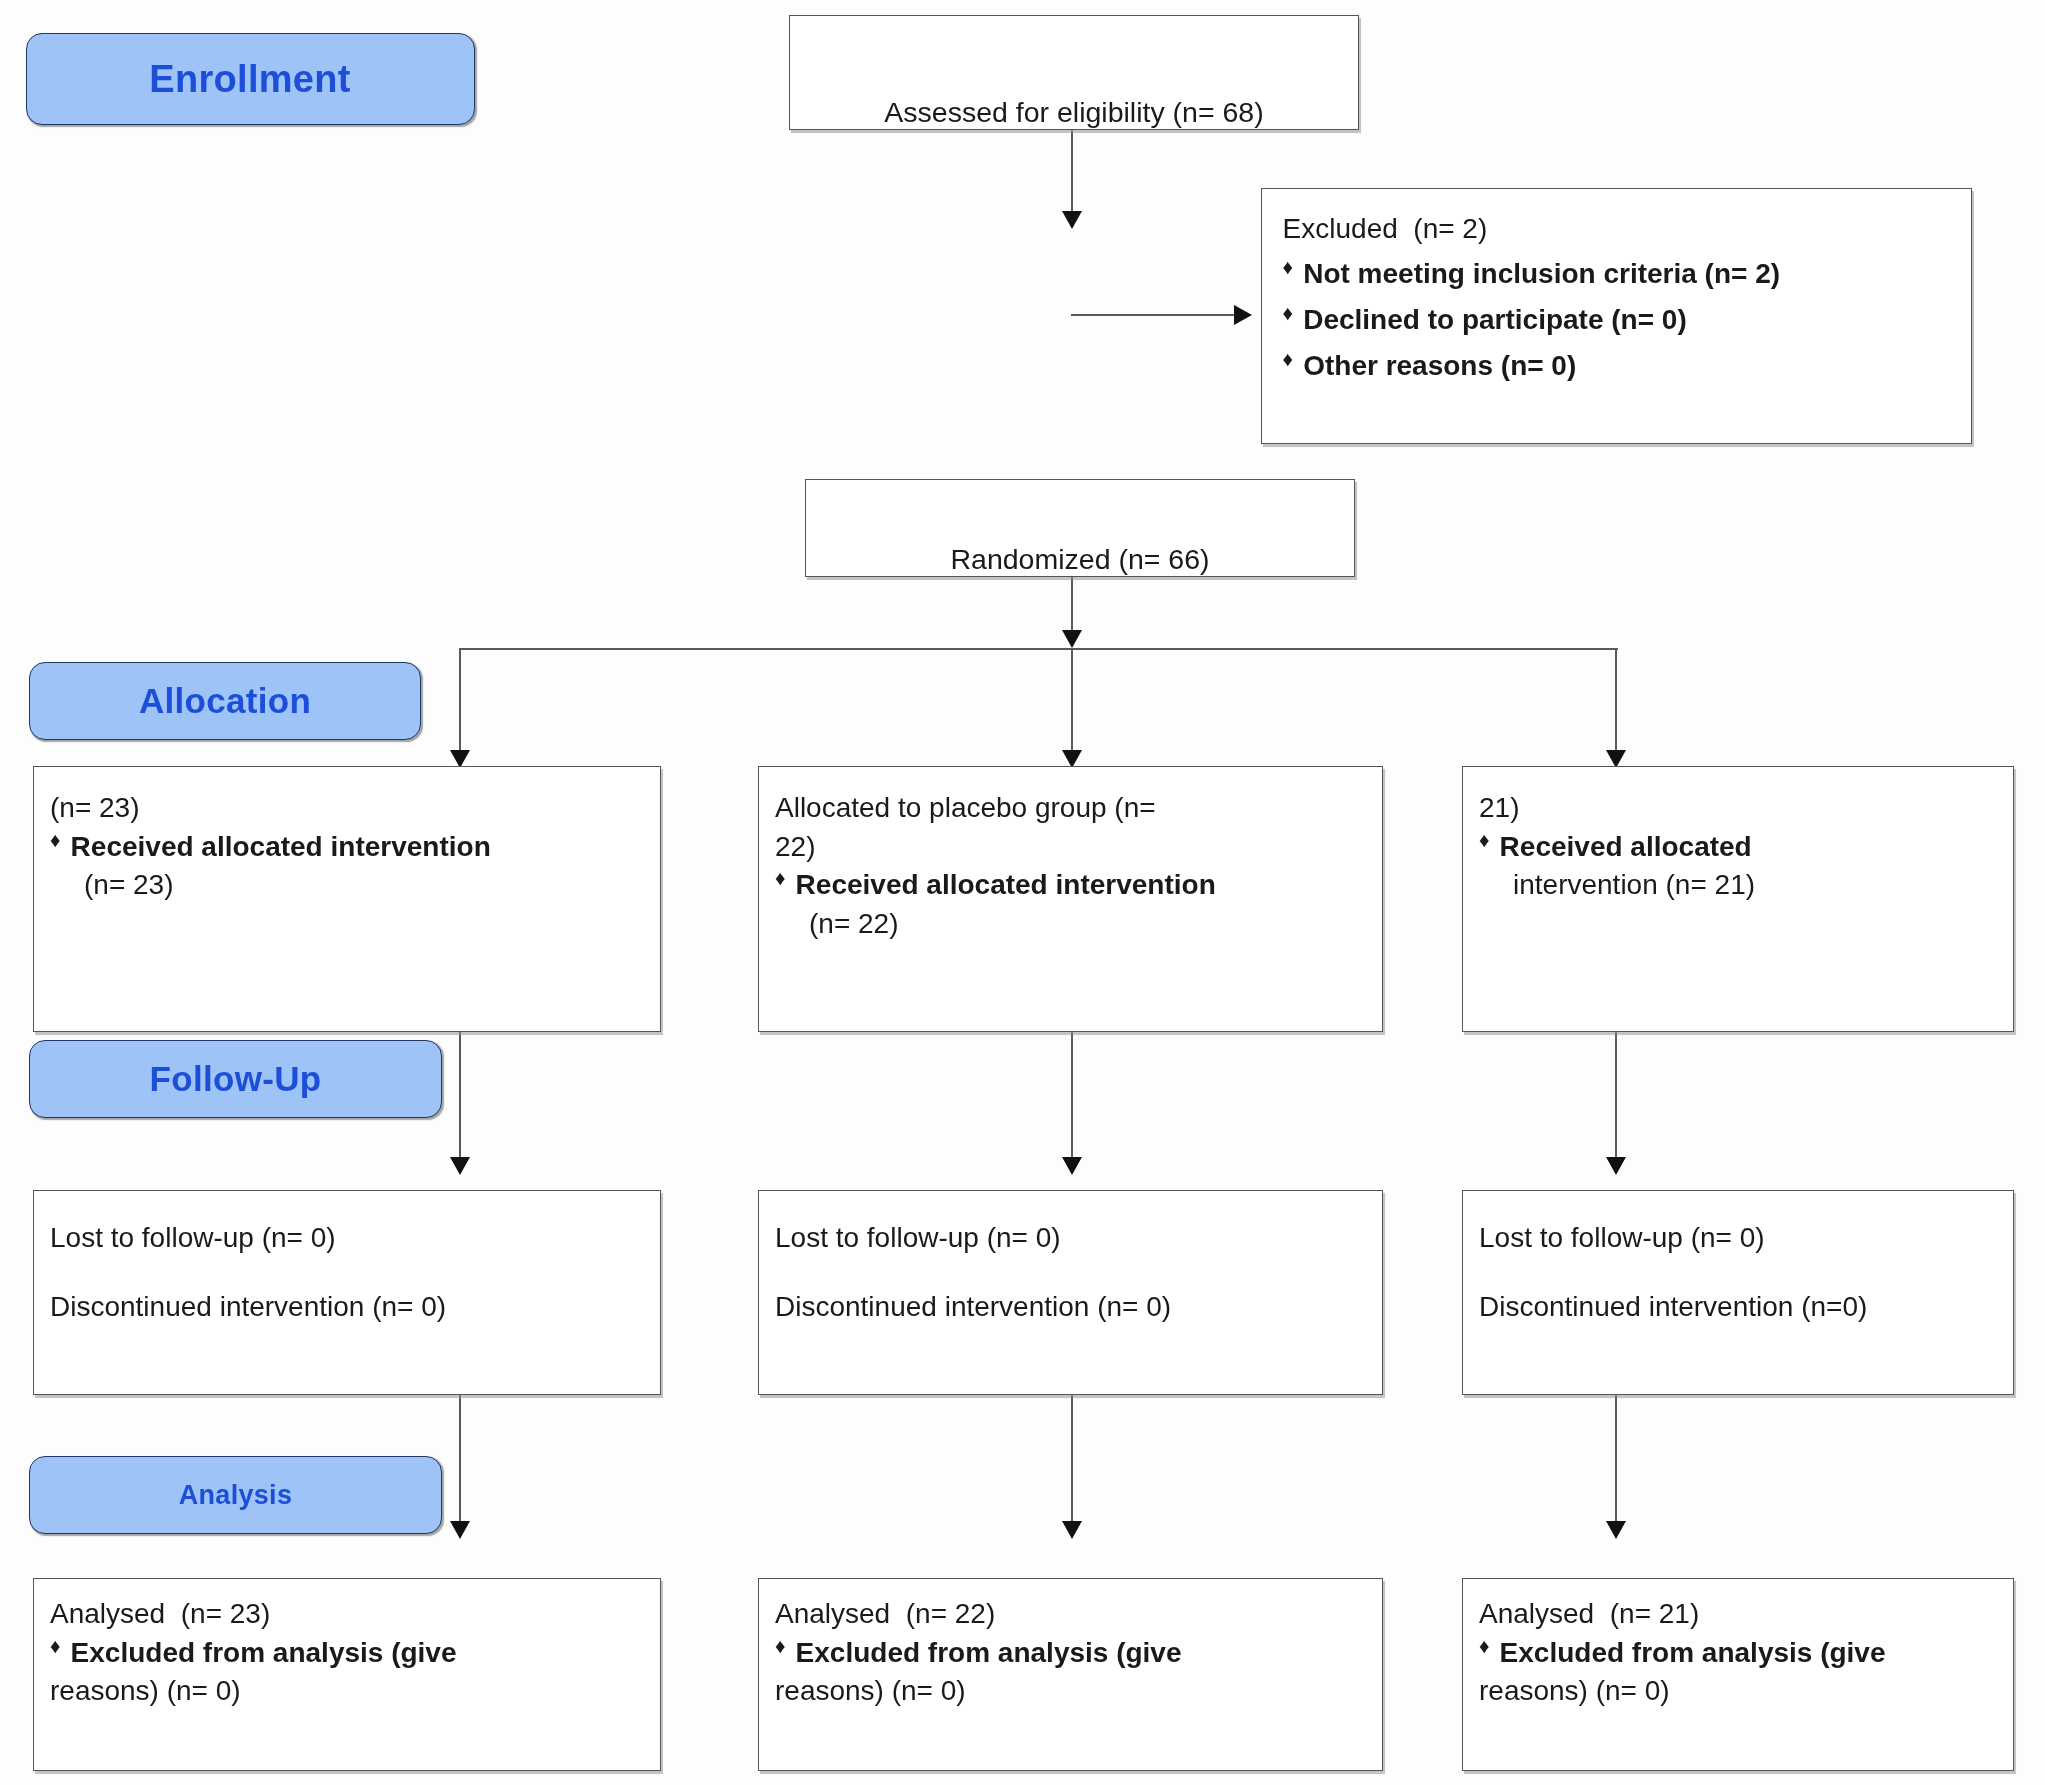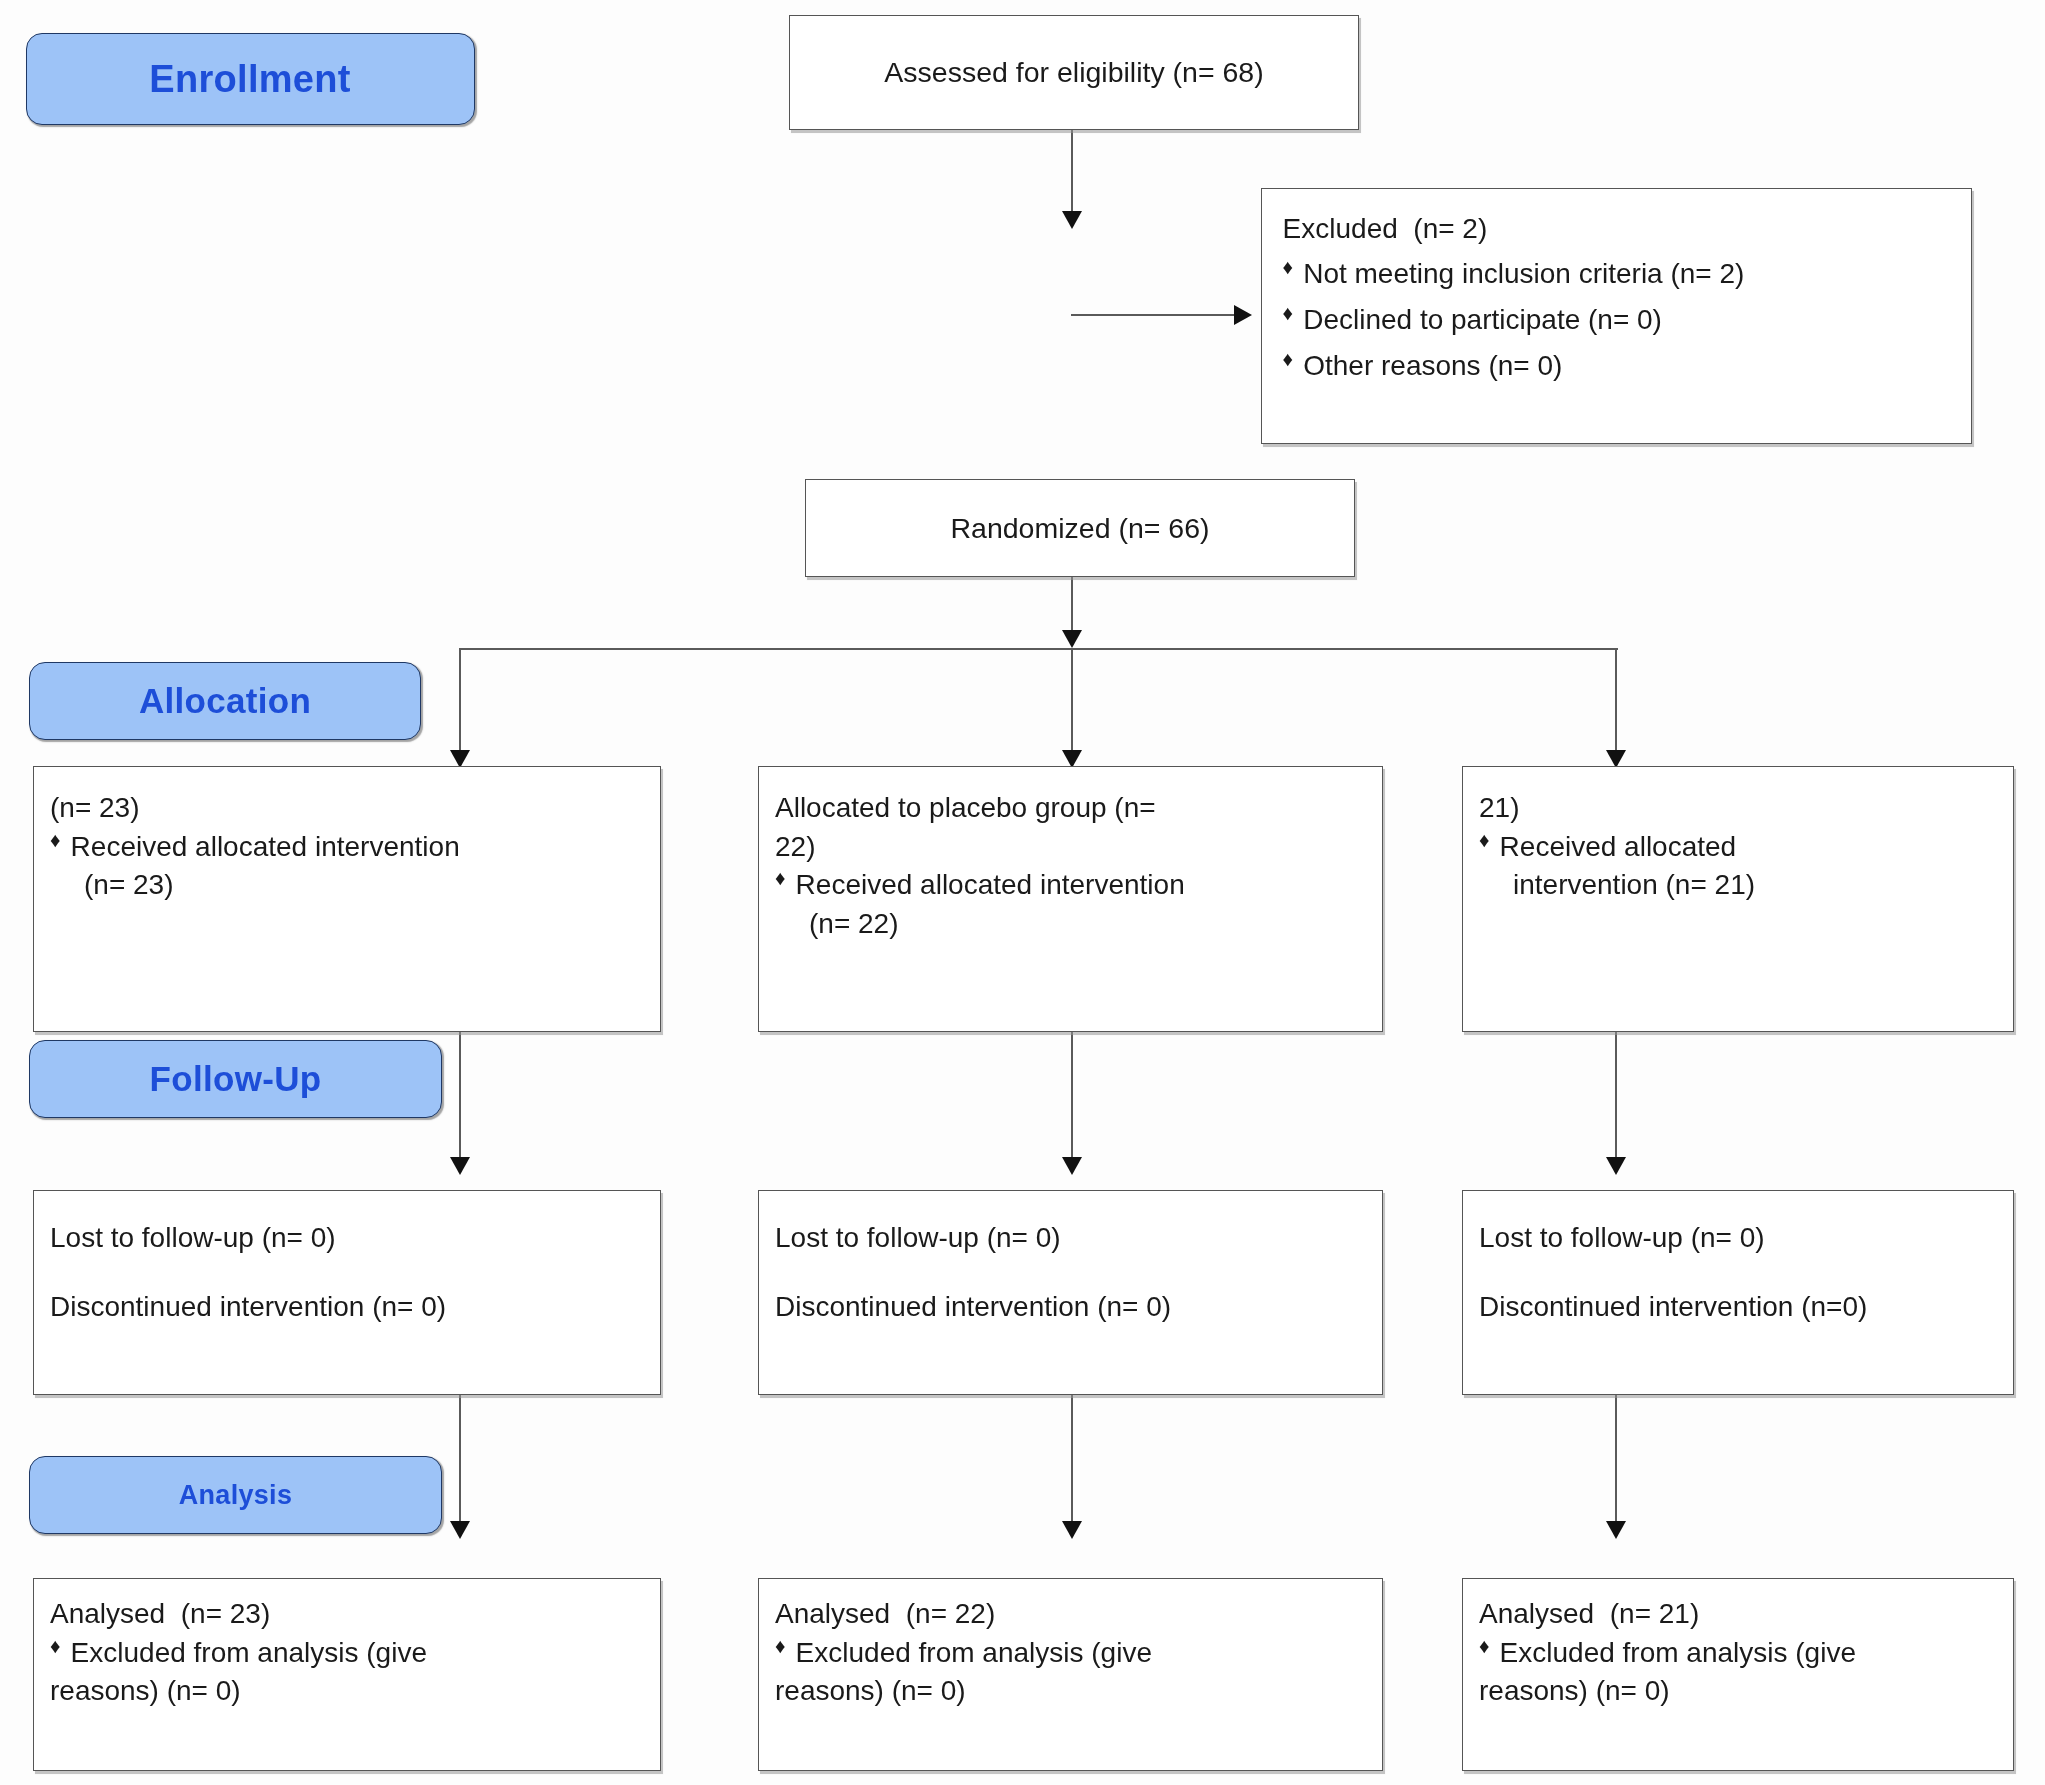--- a/index.html
+++ b/index.html
@@ -37,38 +37,38 @@
     background:#ffffff;
     border:1.8px solid #555555;
     box-sizing:border-box;
     box-shadow:2.4px 3px 0.6px rgba(150,150,150,0.55);
     color:#1a1a1a;
     padding:11px 13.3px;
   }
   .box .line{ white-space:pre; }
   .box-center{
     display:flex;
-    align-items:center;
+    align-items:flex-end;
     justify-content:center;
     padding:0;
   }
 
   
   .bullet-row{
     display:flex;
     align-items:flex-start;
   }
   .bullet-mark{
     flex:0 0 auto;
     width:20.6px;
     text-align:left;
     font-size:20.6px;
     line-height:1.18;
   }
-  .bullet-text{ flex:1 1 auto; }
+  .bullet-text{ flex:1 1 auto;font-weight:bold; }
   .indent-1{ padding-left:34px; display:block; }
 
   
   .vline{ position:absolute; background:#5a5a5a; width:2.4px; }
   .hline{ position:absolute; background:#5a5a5a; height:2.4px; }
   .arrow-down{
     position:absolute;
     width:0;height:0;
     border-left:10.3px solid transparent;
     border-right:10.3px solid transparent;

